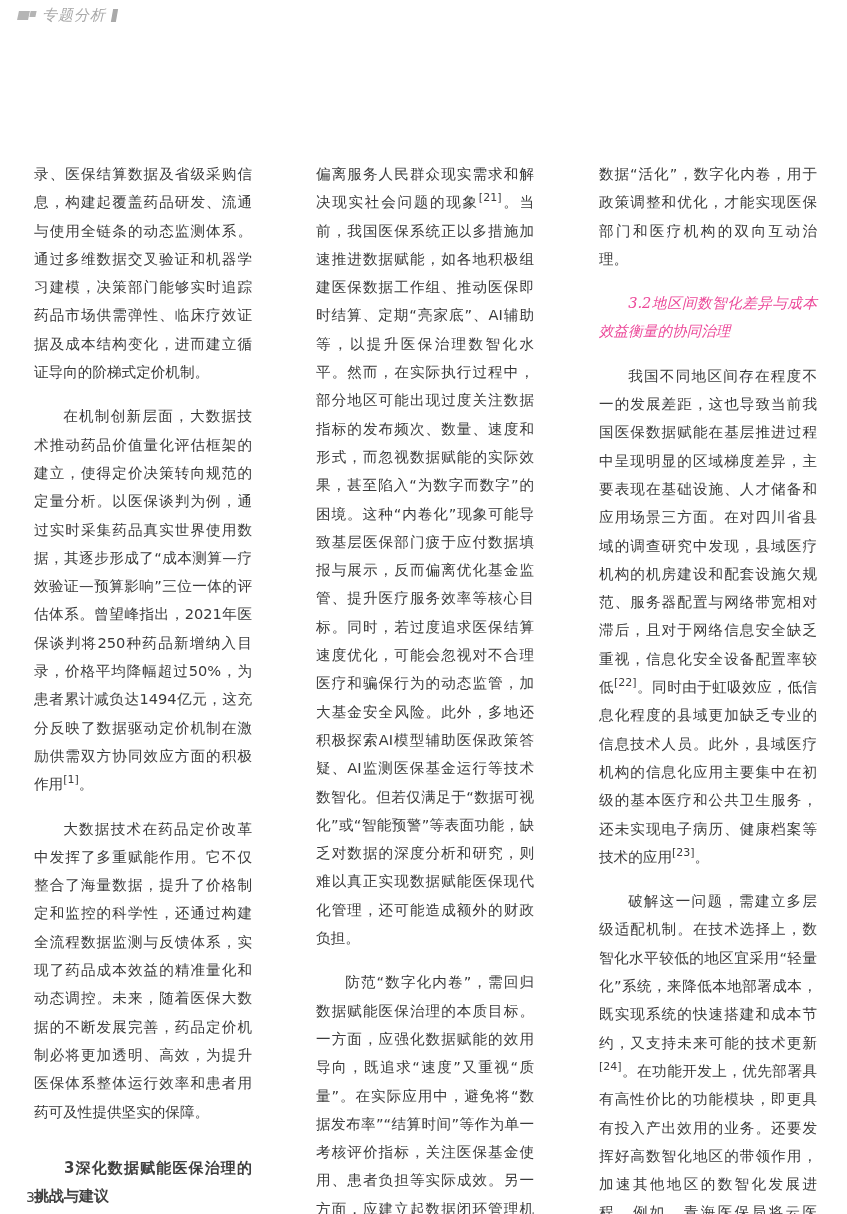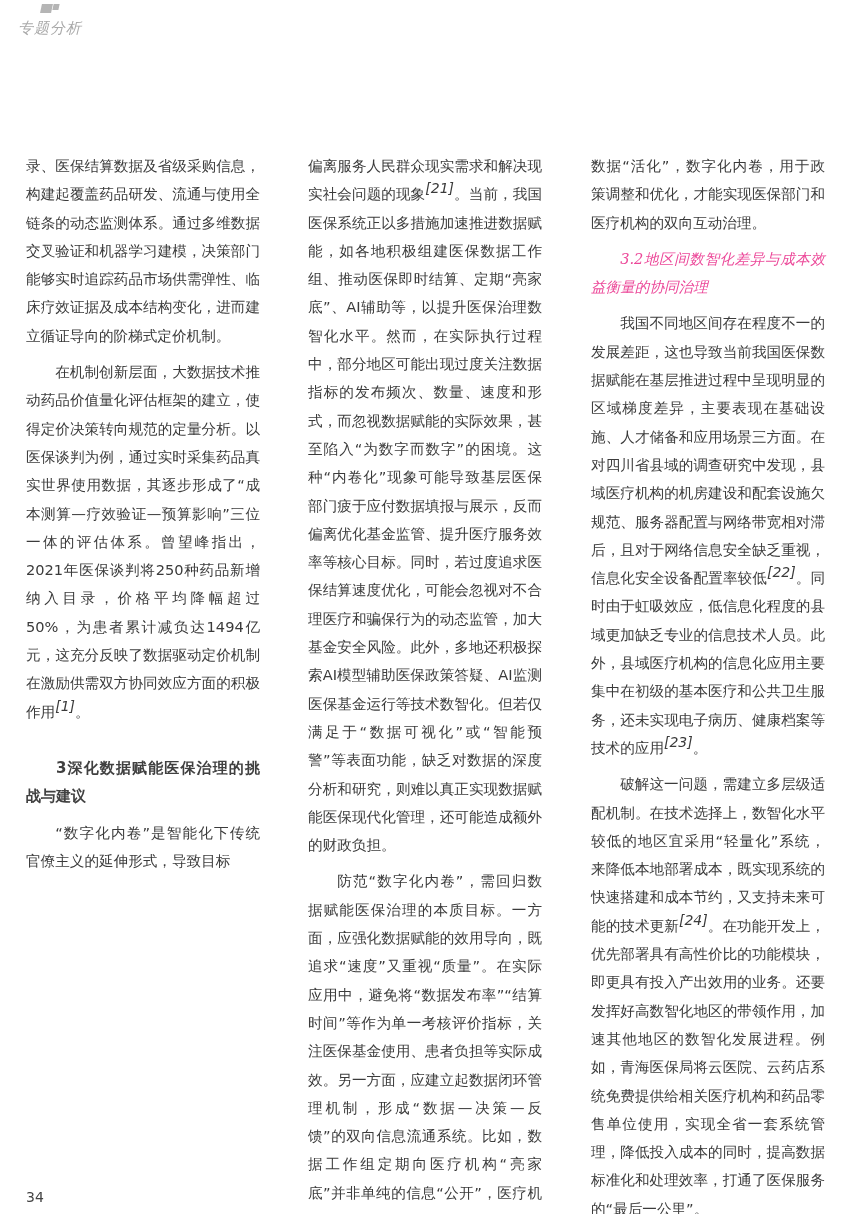--- a/index.html
+++ b/index.html
@@ -1,50 +1,51 @@
 <!DOCTYPE html>
 <html><head>
 <meta charset="utf-8">
 <style>
   html, body { margin: 0; padding: 0; background: #ffffff; }
   body { width: 847px; height: 1214px; position: relative; overflow: hidden;
          font-family: "DejaVu Sans", "Liberation Sans", sans-serif; color: #3a3a3a; }
-  .header { position: absolute; left: 18px; top: 4px; height: 22px; display: flex; align-items: center; gap: 6px; flex-direction: column; }
+  .header { position: absolute; left: 18px; top: 4px; height: 22px; display: flex; align-items: center; gap: 6px; }
   .hdr-icon { display: inline-flex; align-items: center; gap: 1px; }
   .hdr-icon .b1 { width: 11px; height: 9px; background: #b5b5b5; transform: skewX(-12deg); }
   .hdr-icon .b2 { width: 6px; height: 6px; background: #b5b5b5; margin-top: -3px; transform: skewX(-12deg); }
   .hdr-title { font-size: 15px; color: #a9a9a9; letter-spacing: 1px; font-style: italic; }
   .hdr-bar { width: 5px; height: 13px; background: #a9a9a9; transform: skewX(-10deg); }
 
   .col { position: absolute; top: 144px; width: 250px; font-size: 14.6px; line-height: 28.3px; text-align: justify; color: #3b3b3b; }
   .col1 { left: 18px; }
   .col2 { left: 300px; }
   .col3 { left: 583px; }
-  .col p { margin: 8px; }
+  .col p { margin: 16px; }
   .indent { text-indent: 2em; }
-  sup { font-size: 14px; line-height: 0; vertical-align: super; font-style: italic; }
+  sup { font-size: 11px; line-height: 0; vertical-align: super; }
   .h2 { font-weight: bold; color: #404040; font-size: 15px; margin-top: 28px !important; }
   .h3 { font-family: "DejaVu Serif", "Liberation Serif", serif; font-style: italic; color: #ec4899; }
   .page-num { position: absolute; left: 26px; top: 1189px; font-size: 14px; color: #444; }
 </style>
 </head>
 <body>
 
 <div class="header">
   <span class="hdr-icon">
       <span class="b1"></span>
       <span class="b2"></span>
     </span>
   <span class="hdr-title">专题分析</span>
   <span class="hdr-bar"></span>
 </div>
 
 <div class="col col1">
   <p>录、医保结算数据及省级采购信息，构建起覆盖药品研发、流通与使用全链条的动态监测体系。通过多维数据交叉验证和机器学习建模，决策部门能够实时追踪药品市场供需弹性、临床疗效证据及成本结构变化，进而建立循证导向的阶梯式定价机制。</p>
   <p class="indent"><span>在机制创新层面，大数据技术推动药品价值量化评估框架的建立，使得定价决策转向规范的定量分析。以医保谈判为例，通过实时采集药品真实世界使用数据，其逐步形成了“成本测算—疗效验证—预算影响”三位一体的评估体系。曾望峰指出，2021年医保谈判将250种药品新增纳入目录，价格平均降幅超过50%，为患者累计减负达1494亿元，这充分反映了数据驱动定价机制在激励供需双方协同效应方面的积极作用</span><sup>[1]</sup><span>。</span></p>
+  <p class="indent">大数据技术在药品定价改革中发挥了多重赋能作用。它不仅整合了海量数据，提升了价格制定和监控的科学性，还通过构建全流程数据监测与反馈体系，实现了药品成本效益的精准量化和动态调控。未来，随着医保大数据的不断发展完善，药品定价机制必将更加透明、高效，为提升医保体系整体运行效率和患者用药可及性提供坚实的保障。</p>
   <p class="indent h2">3深化数据赋能医保治理的挑战与建议</p>
   <p class="indent">“数字化内卷”是智能化下传统官僚主义的延伸形式，导致目标</p>
 </div>
 
 <div class="col col2">
   <p><span>偏离服务人民群众现实需求和解决现实社会问题的现象</span><sup>[21]</sup><span>。当前，我国医保系统正以多措施加速推进数据赋能，如各地积极组建医保数据工作组、推动医保即时结算、定期“亮家底”、AI辅助等，以提升医保治理数智化水平。然而，在实际执行过程中，部分地区可能出现过度关注数据指标的发布频次、数量、速度和形式，而忽视数据赋能的实际效果，甚至陷入“为数字而数字”的困境。这种“内卷化”现象可能导致基层医保部门疲于应付数据填报与展示，反而偏离优化基金监管、提升医疗服务效率等核心目标。同时，若过度追求医保结算速度优化，可能会忽视对不合理医疗和骗保行为的动态监管，加大基金安全风险。此外，多地还积极探索AI模型辅助医保政策答疑、AI监测医保基金运行等技术数智化。但若仅满足于“数据可视化”或“智能预警”等表面功能，缺乏对数据的深度分析和研究，则难以真正实现数据赋能医保现代化管理，还可能造成额外的财政负担。</span></p>
   <p class="indent">防范“数字化内卷”，需回归数据赋能医保治理的本质目标。一方面，应强化数据赋能的效用导向，既追求“速度”又重视“质量”。在实际应用中，避免将“数据发布率”“结算时间”等作为单一考核评价指标，关注医保基金使用、患者负担等实际成效。另一方面，应建立起数据闭环管理机制，形成“数据—决策—反馈”的双向信息流通系统。比如，数据工作组定期向医疗机构“亮家底”并非单纯的信息“公开”，医疗机构要使</p>
 </div>
 
 <div class="col col3">

